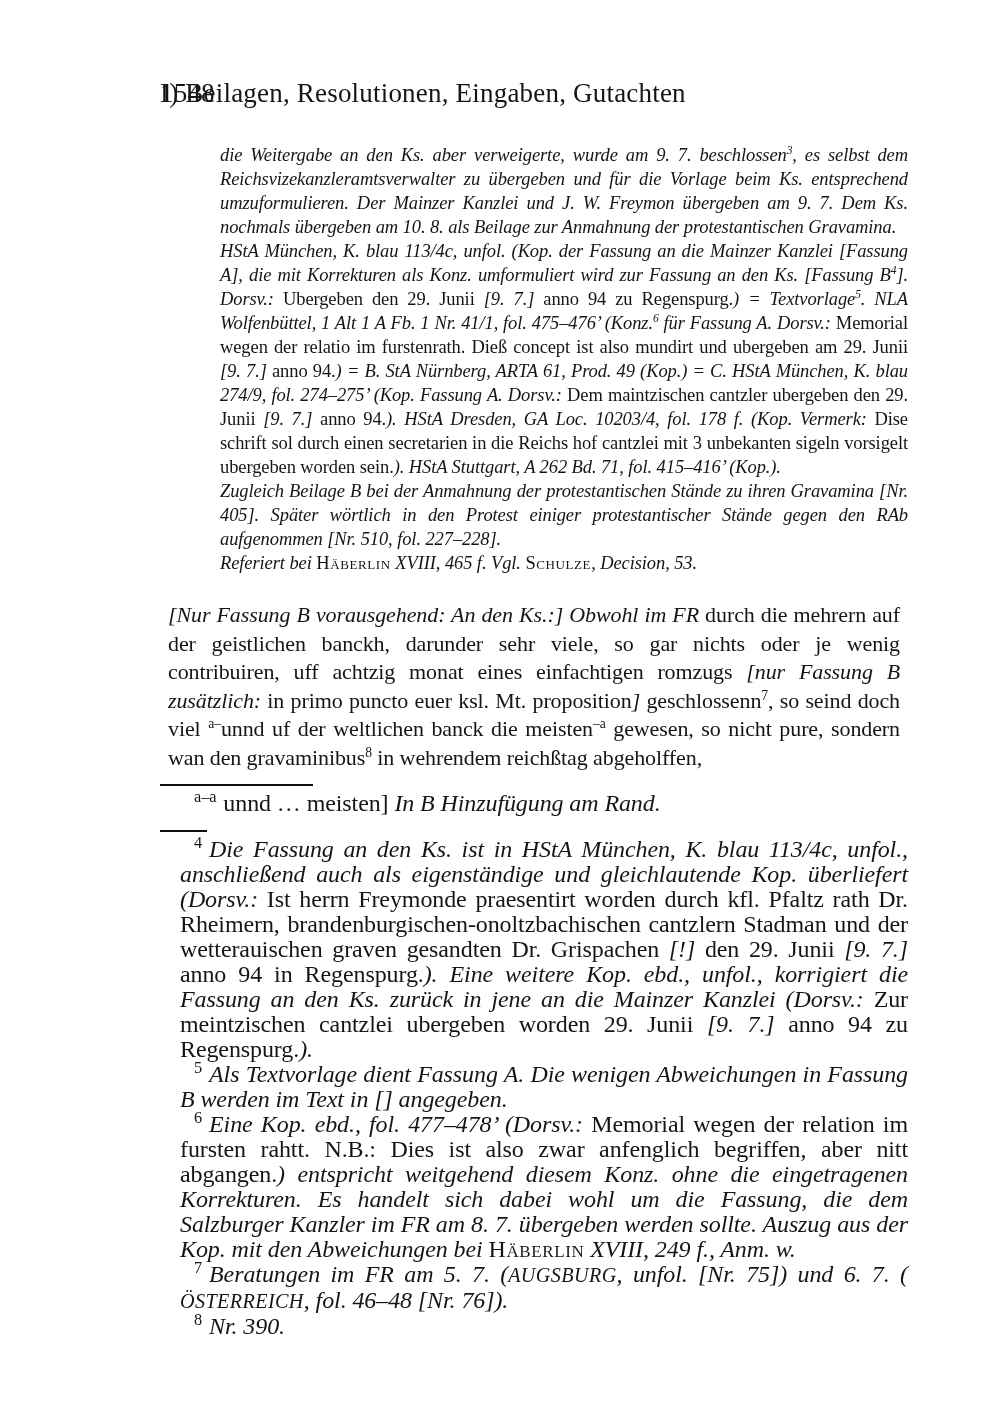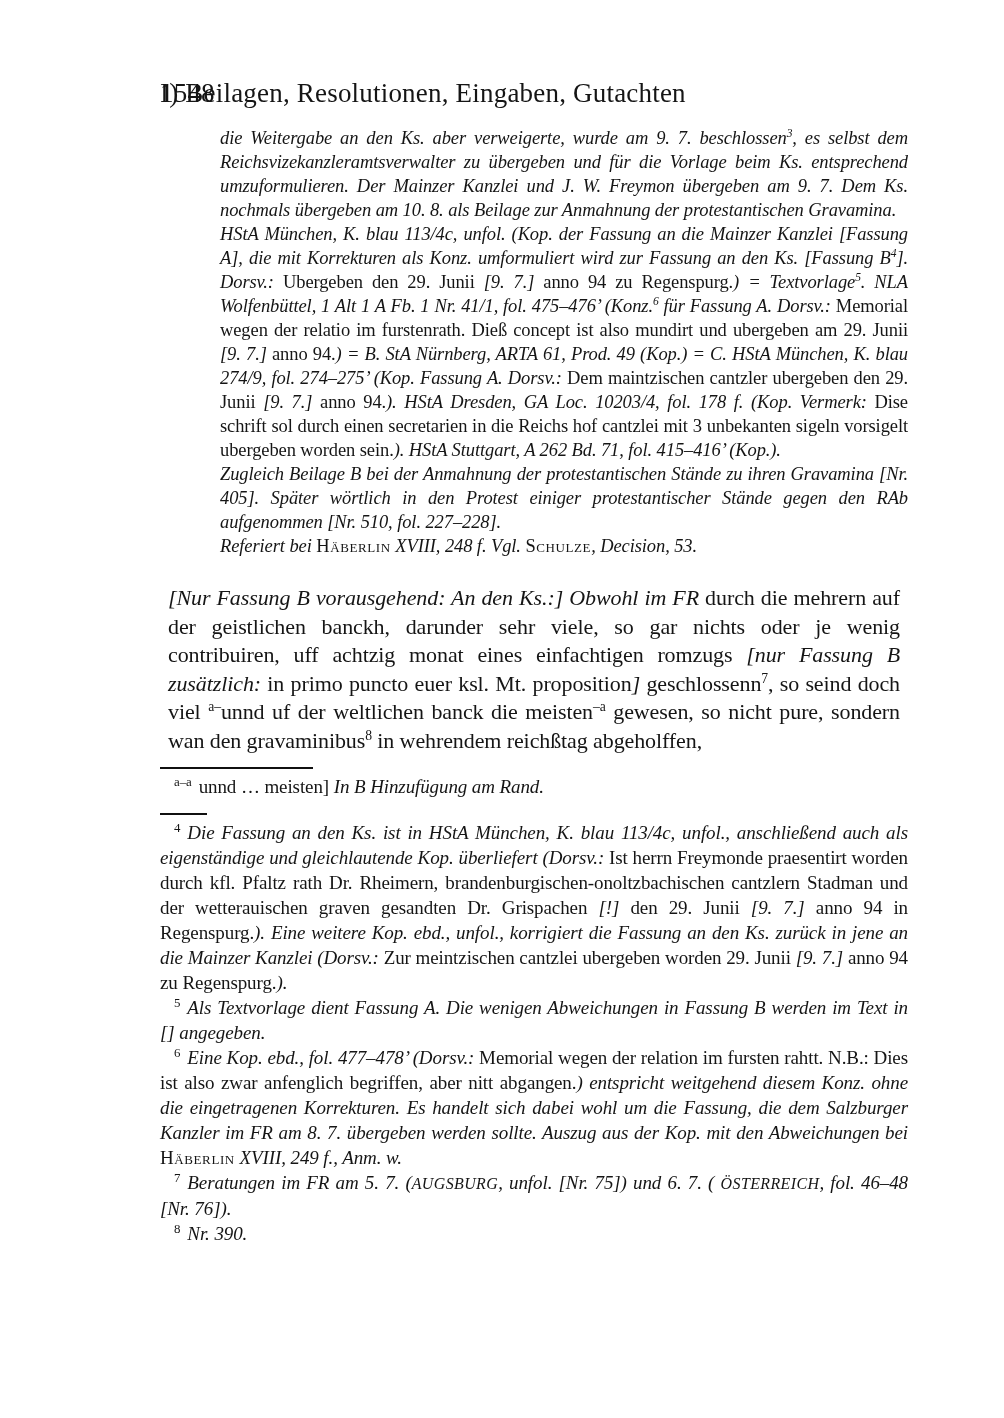--- a/index.html
+++ b/index.html
@@ -22,21 +22,21 @@
     position: relative;
     height: 26px;
     font-size: 27px;
     letter-spacing: 0.2px;
   }
   .page-number { position: absolute; left: 0; top: 0; }
   .running-head { display: block; text-align: left; width: 100%; font-family: Liberation Serif, serif; }
 
   
   .provenance {
-    margin: 22px 0 0 60px;
+    margin: 39px 0 0 60px;
     font-size: 18.5px;
     line-height: 24px;
     text-align: justify;
     letter-spacing: -0.1px;
   }
   .provenance p { margin: 0; }
 
   
   .body-text {
     margin-top: 26px;
@@ -49,24 +49,25 @@
 
   
   .rule {
     border: 0; border-top: 2px solid #101010;
     margin: 0; height: 0;
   }
   .rule-apparatus { width: 153px; margin-top: 12px; margin-bottom: 5px; }
   .rule-footnotes { width: 47px;  margin-top: 14px; margin-bottom: 5px; }
 
   .apparatus, .footnotes {
-    font-size: 19px;
+    font-size: 24px;
     line-height: 25px;
     text-align: justify;
     letter-spacing: -0.1px;
+    margin-left: 20px;
   }
   .apparatus p, .footnotes p { margin: 0; text-indent: 14px; }
 
   .fn-mark {
     font-size: 0.68em;
     line-height: 0;
     vertical-align: super;
     font-style: normal;
     margin-right: 7px;
   }
@@ -86,21 +87,21 @@
 
   <div class="running-head-row">
     <span class="page-number">1548</span>
     <span class="running-head">I) Beilagen, Resolutionen, Eingaben, Gutachten</span>
   </div>
 
   <div class="provenance">
     <p><span class="run run-i">die Weitergabe an den Ks. aber verweigerte, wurde am 9. 7. beschlossen</span><sup class="run run-supi">3</sup><span class="run run-i">, es selbst dem Reichsvizekanzleramtsverwalter zu übergeben und für die Vorlage beim Ks. entsprechend umzuformulieren. Der Mainzer Kanzlei und J. W. Freymon übergeben am 9. 7. Dem Ks. nochmals übergeben am 10. 8. als Beilage zur Anmahnung der protestantischen Gravamina.</span></p>
     <p><span class="run run-i">HStA München, K. blau 113/4c, unfol. (Kop. der Fassung an die Mainzer Kanzlei [Fassung A], die mit Korrekturen als Konz. umformuliert wird zur Fassung an den Ks. [Fassung B</span><sup class="run run-supi">4</sup><span class="run run-i">]. Dorsv.: </span><span class="run run-r">Ubergeben den 29. Junii </span><span class="run run-i">[9. 7.] </span><span class="run run-r">anno 94 zu Regenspurg.</span><span class="run run-i">) = Textvorlage</span><sup class="run run-supi">5</sup><span class="run run-i">. NLA Wolfenbüttel, 1 Alt 1 A Fb. 1 Nr. 41/1, fol. 475–476’ (Konz.</span><sup class="run run-supi">6</sup><span class="run run-i"> für Fassung A. Dorsv.: </span><span class="run run-r">Memorial wegen der relatio im furstenrath. Dieß concept ist also mundirt und ubergeben am 29. Junii </span><span class="run run-i">[9. 7.] </span><span class="run run-r">anno 94.</span><span class="run run-i">) = B. StA Nürnberg, ARTA 61, Prod. 49 (Kop.) = C. HStA München, K. blau 274/9, fol. 274–275’ (Kop. Fassung A. Dorsv.: </span><span class="run run-r">Dem maintzischen cantzler ubergeben den 29. Junii </span><span class="run run-i">[9. 7.] </span><span class="run run-r">anno 94.</span><span class="run run-i">). HStA Dresden, GA Loc. 10203/4, fol. 178 f. (Kop. Vermerk: </span><span class="run run-r">Dise schrift sol durch einen secretarien in die Reichs hof cantzlei mit 3 unbekanten sigeln vorsigelt ubergeben worden sein.</span><span class="run run-i">). HStA Stuttgart, A 262 Bd. 71, fol. 415–416’ (Kop.).</span></p>
     <p><span class="run run-i">Zugleich Beilage B bei der Anmahnung der protestantischen Stände zu ihren Gravamina [Nr. 405]. Später wörtlich in den Protest einiger protestantischer Stände gegen den RAb aufgenommen [Nr. 510, fol. 227–228].</span></p>
-    <p><span class="run run-i">Referiert bei </span><span class="run run-sc">Häberlin</span><span class="run run-i"> XVIII, 248 f. Vgl. </span><span class="run run-sc">Schulze</span><span class="run run-i">, Decision, 53.</span></p>
+    <p><span class="run run-i">Referiert bei </span><span class="run run-sc">Häberlin</span><span class="run run-i"> XVIII, 465 f. Vgl. </span><span class="run run-sc">Schulze</span><span class="run run-i">, Decision, 53.</span></p>
   </div>
 
   <div class="body-text">
     <p><span class="run run-i">[Nur Fassung B vorausgehend: An den Ks.:] Obwohl im FR </span><span class="run run-r">durch die mehrern auf der geistlichen banckh, darunder sehr viele, so gar nichts oder je wenig contribuiren, uff achtzig monat eines einfachtigen romzugs </span><span class="run run-i">[nur Fassung B zusätzlich: </span><span class="run run-r">in primo puncto euer ksl. Mt. proposition</span><span class="run run-i">] </span><span class="run run-r">geschlossenn</span><sup class="run run-sup">7</sup><span class="run run-r">, so seind doch viel </span><sup class="run run-sup">a–</sup><span class="run run-r">unnd uf der weltlichen banck die meisten</span><sup class="run run-sup">–a</sup><span class="run run-r"> gewesen, so nicht pure, sondern wan den gravaminibus</span><sup class="run run-sup">8</sup><span class="run run-r"> in wehrendem reichßtag abgeholffen,</span></p>
   </div>
 
   <hr class="rule rule-apparatus">
 
   <div class="apparatus">
     <p><sup class="fn-mark">a–a</sup><span><span class="run run-r">unnd … meisten] </span><span class="run run-i">In B Hinzufügung am Rand.</span></span></p>

